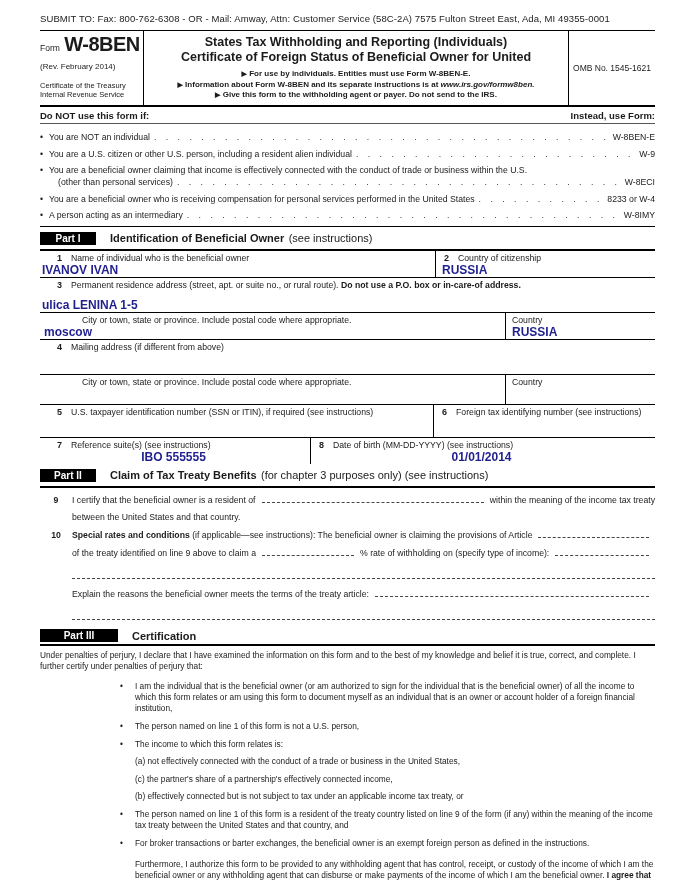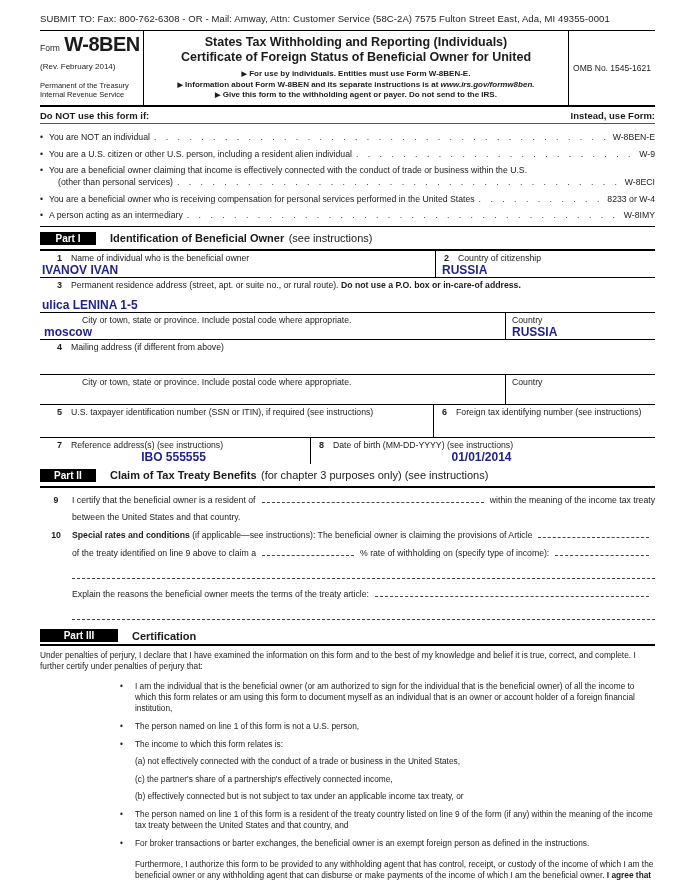--- a/index.html
+++ b/index.html
@@ -83,21 +83,21 @@
   <div class="submit-line">SUBMIT TO: Fax: 800-762-6308 - OR - Mail: Amway, Attn: Customer Service (58C-2A) 7575 Fulton Street East, Ada, MI 49355-0001</div>
 
   <div class="hdr">
     <div class="hdr-left">
       <div>
         <span class="form-word">Form</span>
         <span class="form-num-big">W-8BEN</span>
       </div>
       <div class="hdr-rev">(Rev. February 2014)</div>
       <div class="hdr-dept">
-        <div>Permanent of the Treasury</div>
+        <div>Certificate of the Treasury</div>
         <div>Internal Revenue Service</div>
       </div>
     </div>
     <div class="hdr-center">
       <div class="hdr-title">
         <div>States Tax Withholding and Reporting (Individuals)</div>
         <div>Certificate of Foreign Status of Beneficial Owner for United</div>
       </div>
       <div class="hdr-bullets">
         <div><span class="ptr">▶</span> <span>For use by individuals. Entities must use Form W-8BEN-E.</span></div>
@@ -208,21 +208,21 @@
       <div class="val" style="margin-top:6px;"></div>
     </div>
     <div class="cell cell-r">
       <div class="lbl"><span class="num" style="padding-left:8px;">6</span><span>Foreign tax identifying number (see instructions)</span></div>
       <div class="val" style="margin-top:6px;"></div>
     </div>
   </div>
 
   <div class="row" style="border-bottom:none;">
     <div class="cell w-ref">
-      <div class="lbl"><span class="num">7</span><span>Reference address(s) (see instructions)</span></div>
+      <div class="lbl"><span class="num">7</span><span>Reference suite(s) (see instructions)</span></div>
       <div class="val val-center">IBO 555555</div>
     </div>
     <div class="cell cell-r">
       <div class="lbl"><span class="num" style="padding-left:8px;">8</span><span>Date of birth (MM-DD-YYYY) (see instructions)</span></div>
       <div class="val val-center">01/01/2014</div>
     </div>
   </div>
 
   <div class="part-bar">
     <span class="part-chip">Part II</span>

